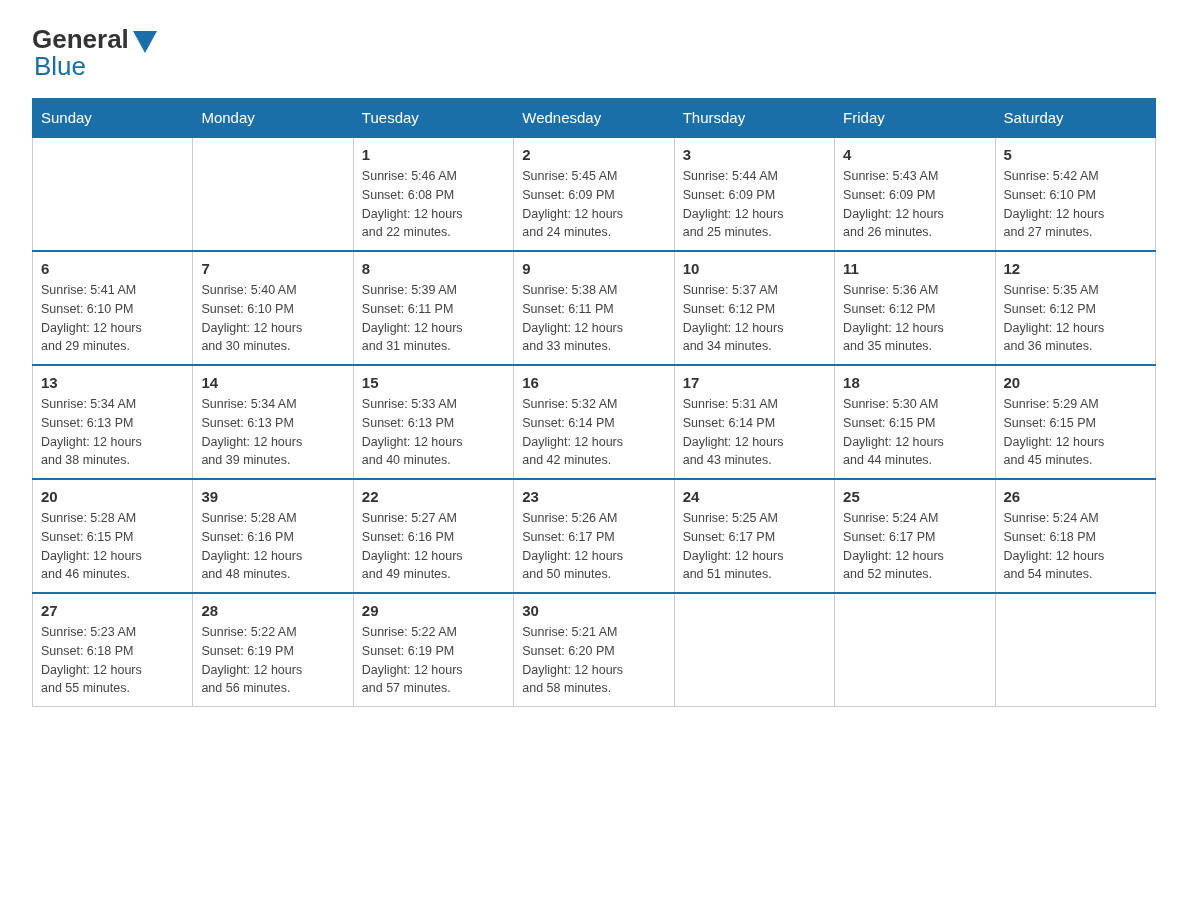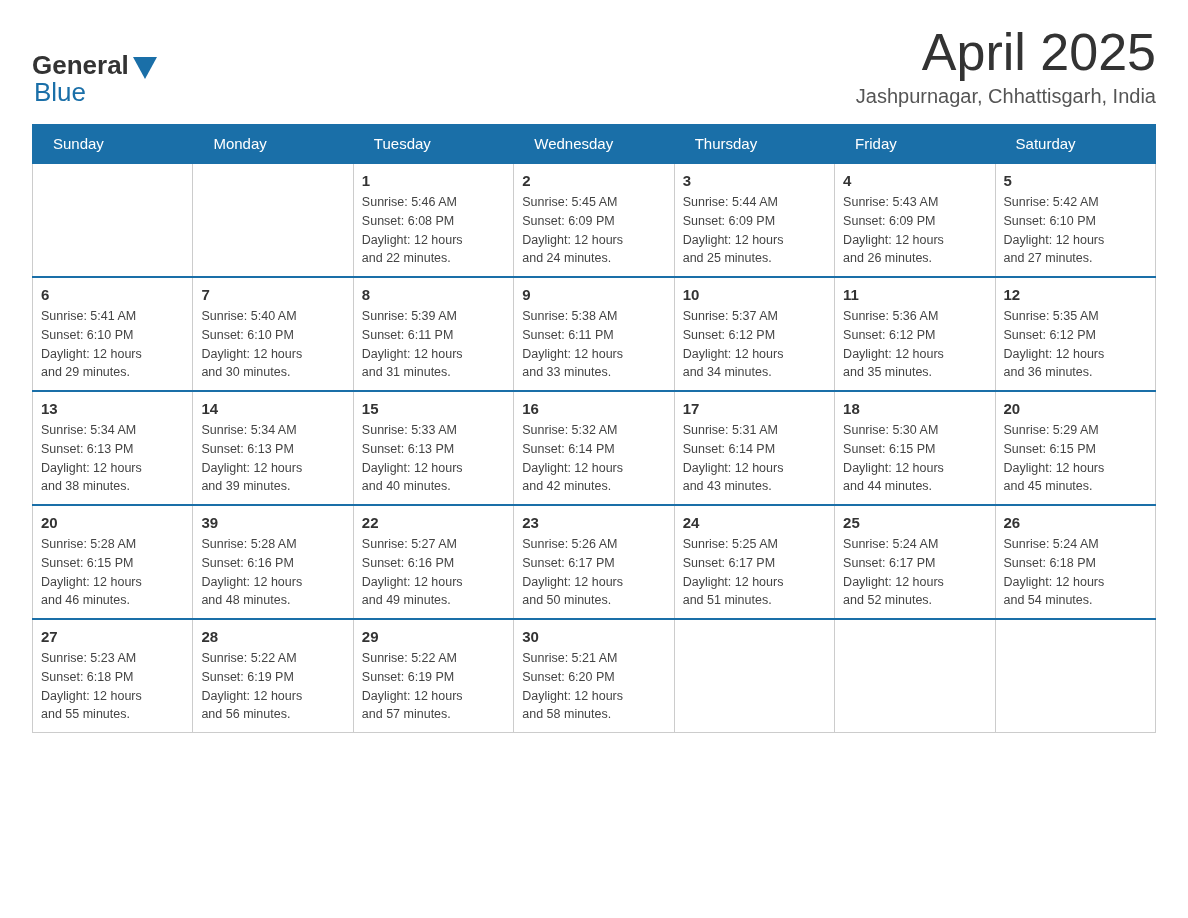--- a/index.html
+++ b/index.html
@@ -8,21 +8,21 @@
       background: #ffffff;
       color: #333;
       padding: 24px 32px;
       width: 1188px;
       min-height: 918px;
     }
 
     .header {
       display: flex;
       justify-content: space-between;
-      align-items: flex-end;
+      align-items: center;
       margin-bottom: 16px;
       gap: 20px;
     }
 
     .logo {
       display: flex;
       flex-direction: column;
       align-items: flex-start;
     }
 
@@ -74,21 +74,21 @@
 
     .calendar {
       width: 100%;
       border-collapse: collapse;
       margin-top: 8px;
     }
 
     .calendar thead tr th {
       background-color: #1a6fa8;
       color: #ffffff;
-      padding: 10px 20px;
+      padding: 10px 8px;
       text-align: left;
       font-size: 15px;
       font-weight: normal;
       border: 1px solid #1a6fa8;
     }
 
     .calendar tbody tr td {
       vertical-align: top;
       padding: 8px 8px;
       border: 1px solid #ccc;
@@ -125,24 +125,20 @@
 </head>
 <body>
 
 <div class="header">
   <div class="logo">
     <div class="logo-top">
       <span class="logo-general">General</span>
       <div class="logo-triangle"></div>
     </div>
     <span class="logo-blue">Blue</span>
-  </div>
-  <div class="title-section">
-    <div class="main-title">April 2025</div>
-    <div class="subtitle">Jashpurnagar, Chhattisgarh, India</div>
   </div>
 </div>
 
 <table class="calendar">
   <thead>
     <tr>
     <th>Sunday</th>
         <th>Monday</th>
         <th>Tuesday</th>
         <th>Wednesday</th>

